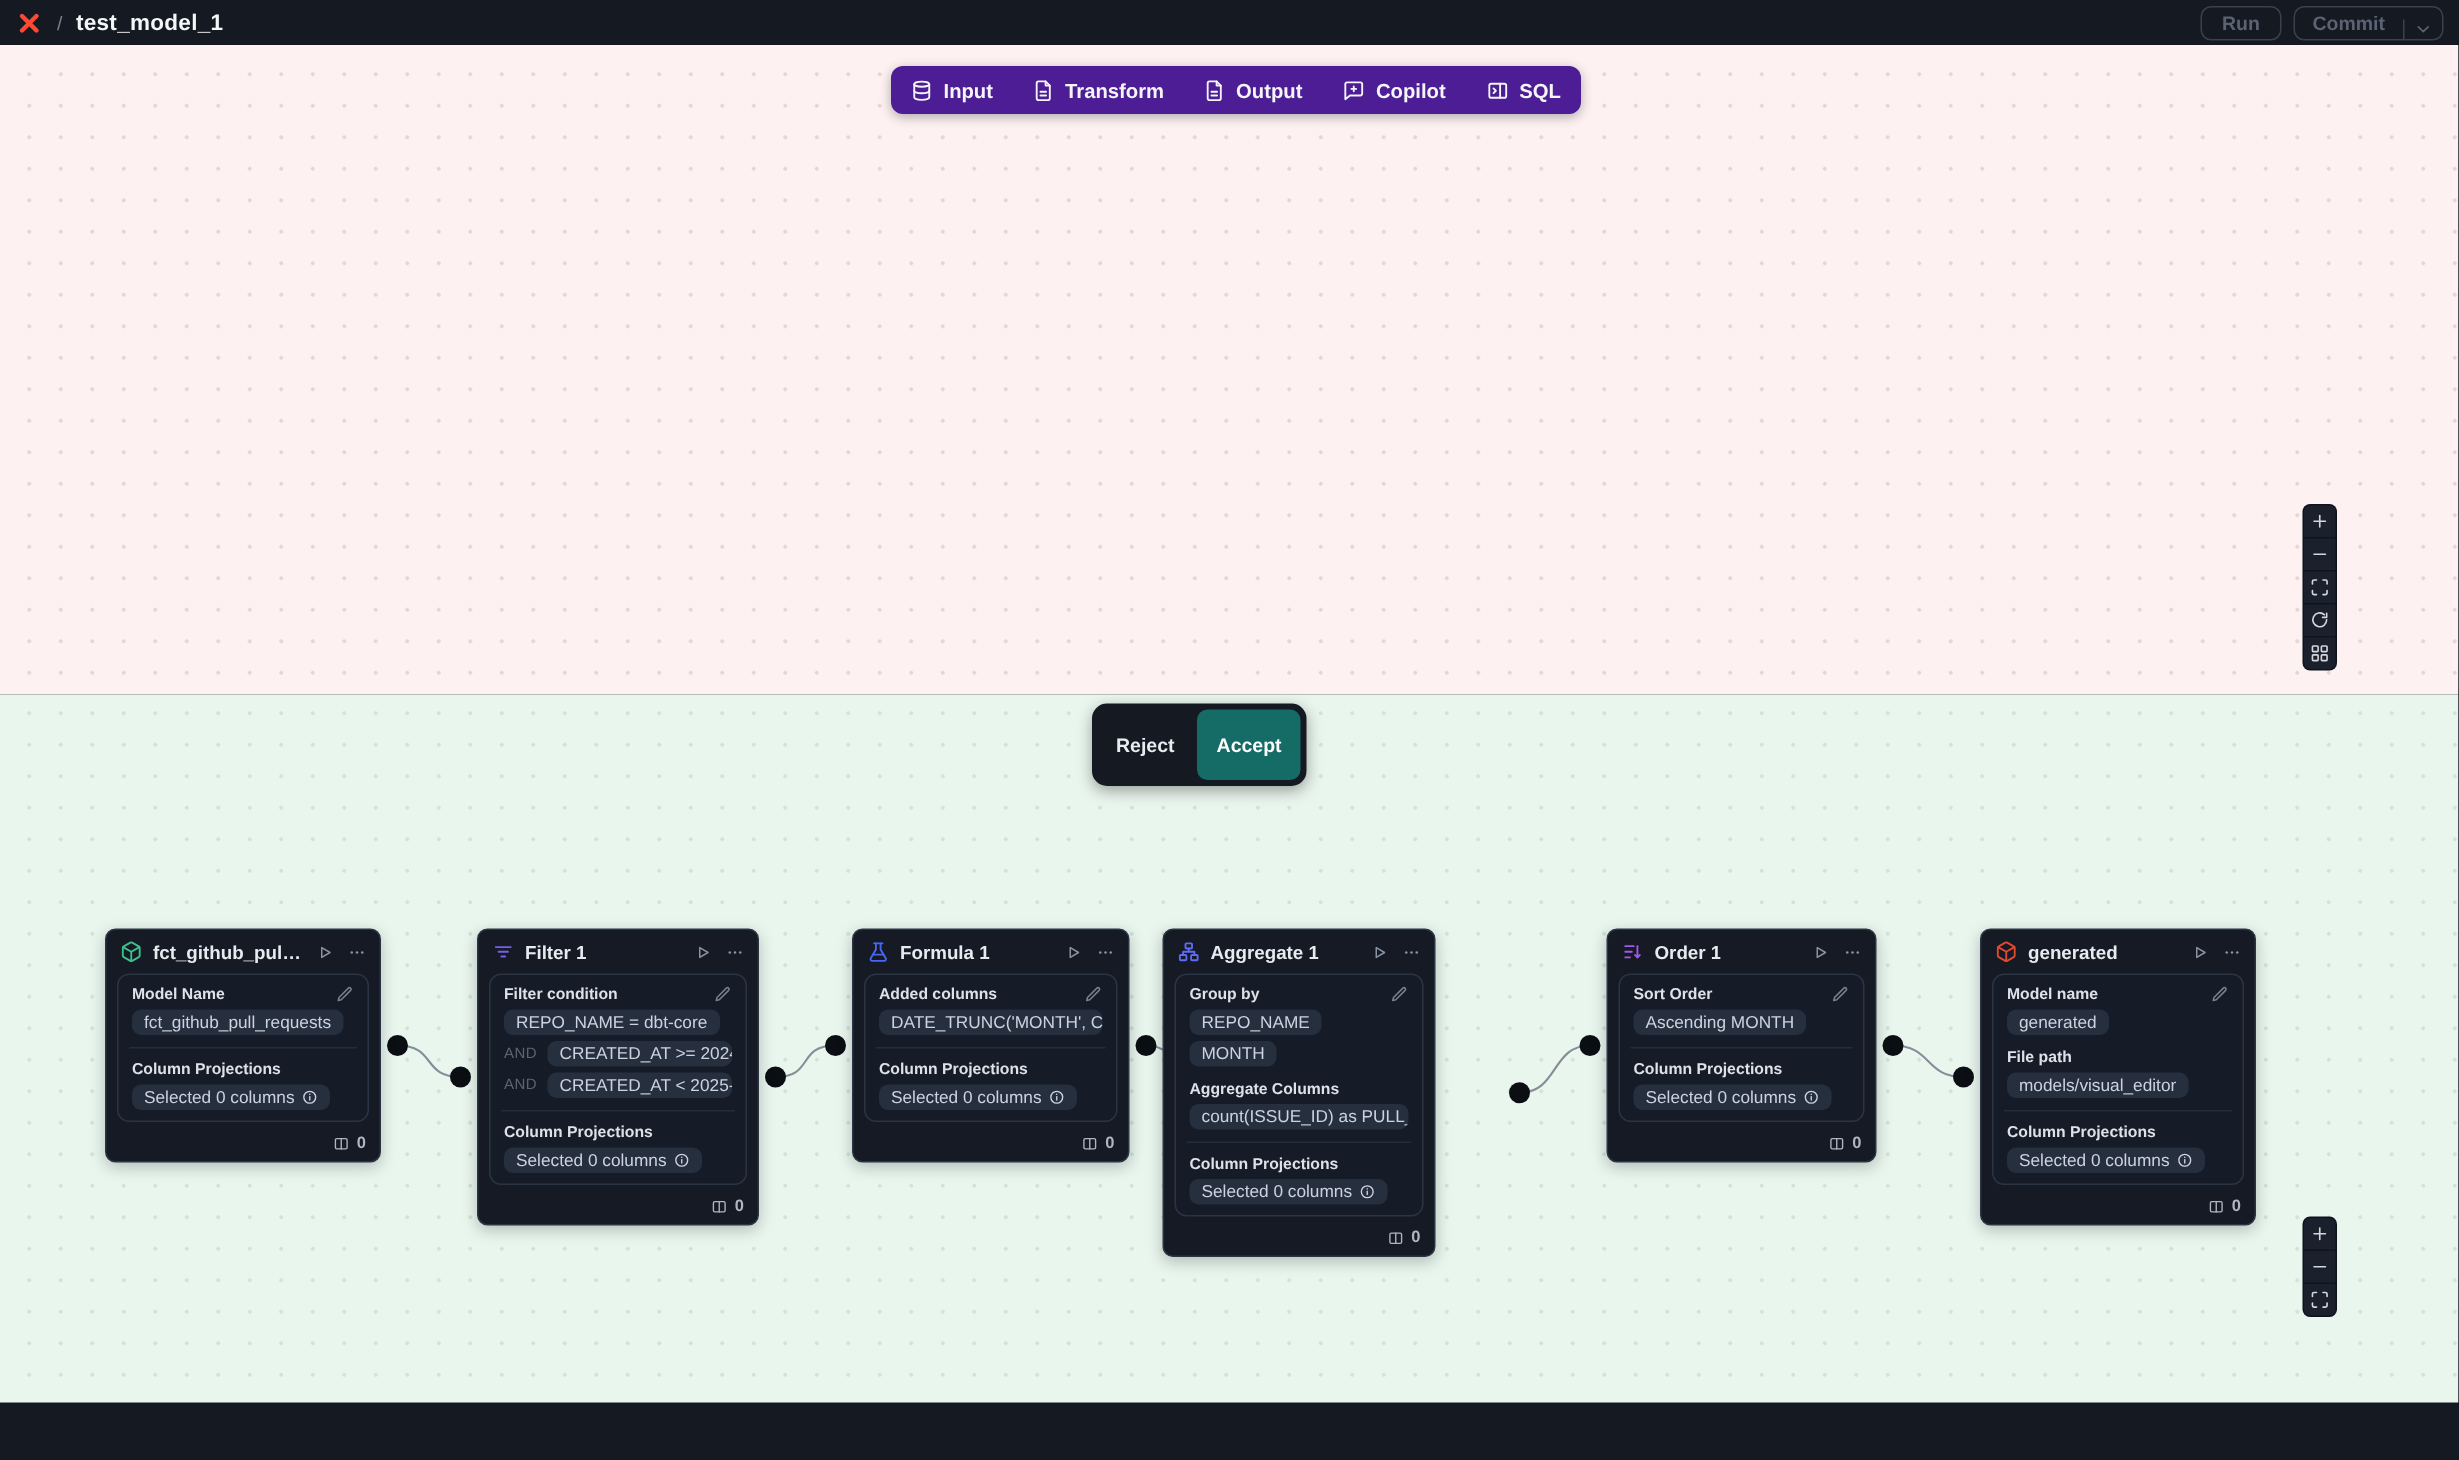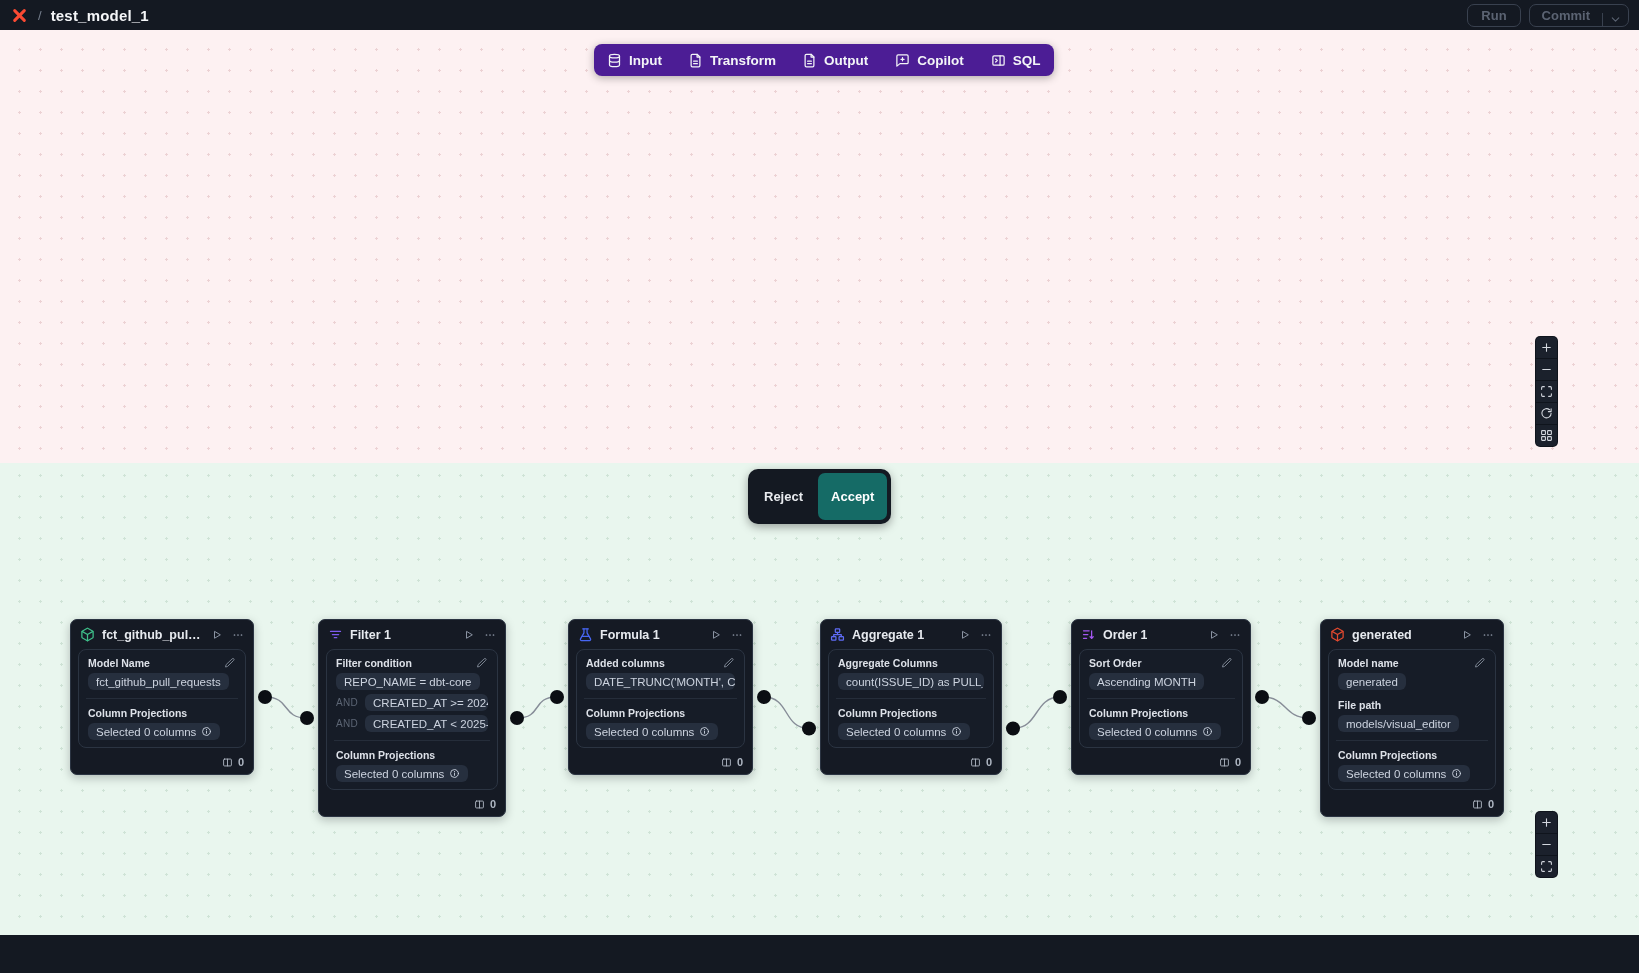--- a/index.html
+++ b/index.html
@@ -35,21 +35,21 @@
 
   
   .toolbar { position:absolute; top:14px; left:594px; height:32px; background:#4c1d95; border-radius:8px;
              display:flex; align-items:center; box-shadow:0 2px 8px rgba(0,0,0,.3); z-index:8; overflow:hidden; }
   .tb-item { display:flex; align-items:center; gap:7px; color:#f3f5f7; font-size:13.5px; font-weight:600;
              padding:0 13px; background:none; border:none; font-family:inherit; cursor:pointer; }
   .tb-item .ic { width:15px; height:15px; }
   .tb-sep { width:1px; background:#2c3340; }
 
   
-  .review { position:absolute; top:6px; left:748px; display:flex; align-items:center; gap:3px;
+  .review { position:absolute; top:6px; left:728px; display:flex; align-items:center; gap:3px;
             background:#141922; border-radius:10px; padding:4px; z-index:9; box-shadow:0 3px 10px rgba(0,0,0,.35); }
   .btn-reject { background:none; border:none; color:#e9ebef; font-family:inherit; font-size:13px;
                 font-weight:600; padding:4px 12px; cursor:pointer; }
   .btn-accept { background:#156b66; border:none; border-radius:7px; color:#ffffff; font-family:inherit;
                 font-size:13px; font-weight:700; padding:16px 13px; cursor:pointer; }
 
   
   .controls { position:absolute; right:81px; display:flex; flex-direction:column; gap:1px; z-index:8;
               background:#0f141c; padding:1px; border-radius:5px; }
   .controls button { width:21px; height:21px; display:flex; align-items:center; justify-content:center;
@@ -418,21 +418,21 @@
         <div class="node-foot">
           <span>
             <svg class="ic" viewBox="0 0 24 24" fill="none" stroke="currentColor" stroke-width="2" stroke-linecap="round" stroke-linejoin="round" aria-hidden="true">
               <rect x="3.5" y="4.5" width="17" height="15" rx="2"></rect>
               <line x1="12" y1="4.5" x2="12" y2="19.5"></line>
             </svg>
           </span>
           <span>0</span>
         </div>
       </div>
-      <div class="node" style="left: 820px; top: 156px; width: 182px;">
+      <div class="node" style="left: 775px; top: 156px; width: 182px;">
         <div class="node-head">
           <span class="node-ic" style="color:#5f6cf6">
             <svg class="ic" viewBox="0 0 24 24" fill="none" stroke="currentColor" stroke-width="2" stroke-linecap="round" stroke-linejoin="round" aria-hidden="true">
               <rect x="8.5" y="3" width="7" height="5.5" rx="1"></rect>
               <rect x="2.5" y="15.5" width="7" height="5.5" rx="1"></rect>
               <rect x="14.5" y="15.5" width="7" height="5.5" rx="1"></rect>
               <path d="M12 8.5V12M6 15.5V12h12v3.5"></path>
             </svg>
           </span>
           <span class="node-title">Aggregate 1</span>
@@ -447,20 +447,33 @@
                 <g fill="currentColor" stroke="none">
                   <circle cx="5" cy="12" r="1.7"></circle>
                   <circle cx="12" cy="12" r="1.7"></circle>
                   <circle cx="19" cy="12" r="1.7"></circle>
                 </g>
               </svg>
             </span>
           </span>
         </div>
         <div class="node-body">
+          <div class="field">
+            <div class="field-label">Group by<span class="pencil">
+                <svg class="ic" viewBox="0 0 24 24" fill="none" stroke="currentColor" stroke-width="2" stroke-linecap="round" stroke-linejoin="round" aria-hidden="true">
+                  <path d="M16.5 3.5a2.1 2.1 0 0 1 3 3L7 19l-4 1 1-4z"></path>
+                </svg>
+              </span></div>
+            <div class="pill-row">
+              <span class="pill">REPO_NAME</span>
+            </div>
+            <div class="pill-row">
+              <span class="pill">MONTH</span>
+            </div>
+          </div>
           <div class="field">
             <div class="field-label">Aggregate Columns</div>
             <div class="pill-row">
               <span class="pill">count(ISSUE_ID) as PULL_REQUEST_…</span>
             </div>
           </div>
           <div class="field-divider"></div>
           <div class="field">
             <div class="field-label">Column Projections</div>
             <div class="pill-row">

